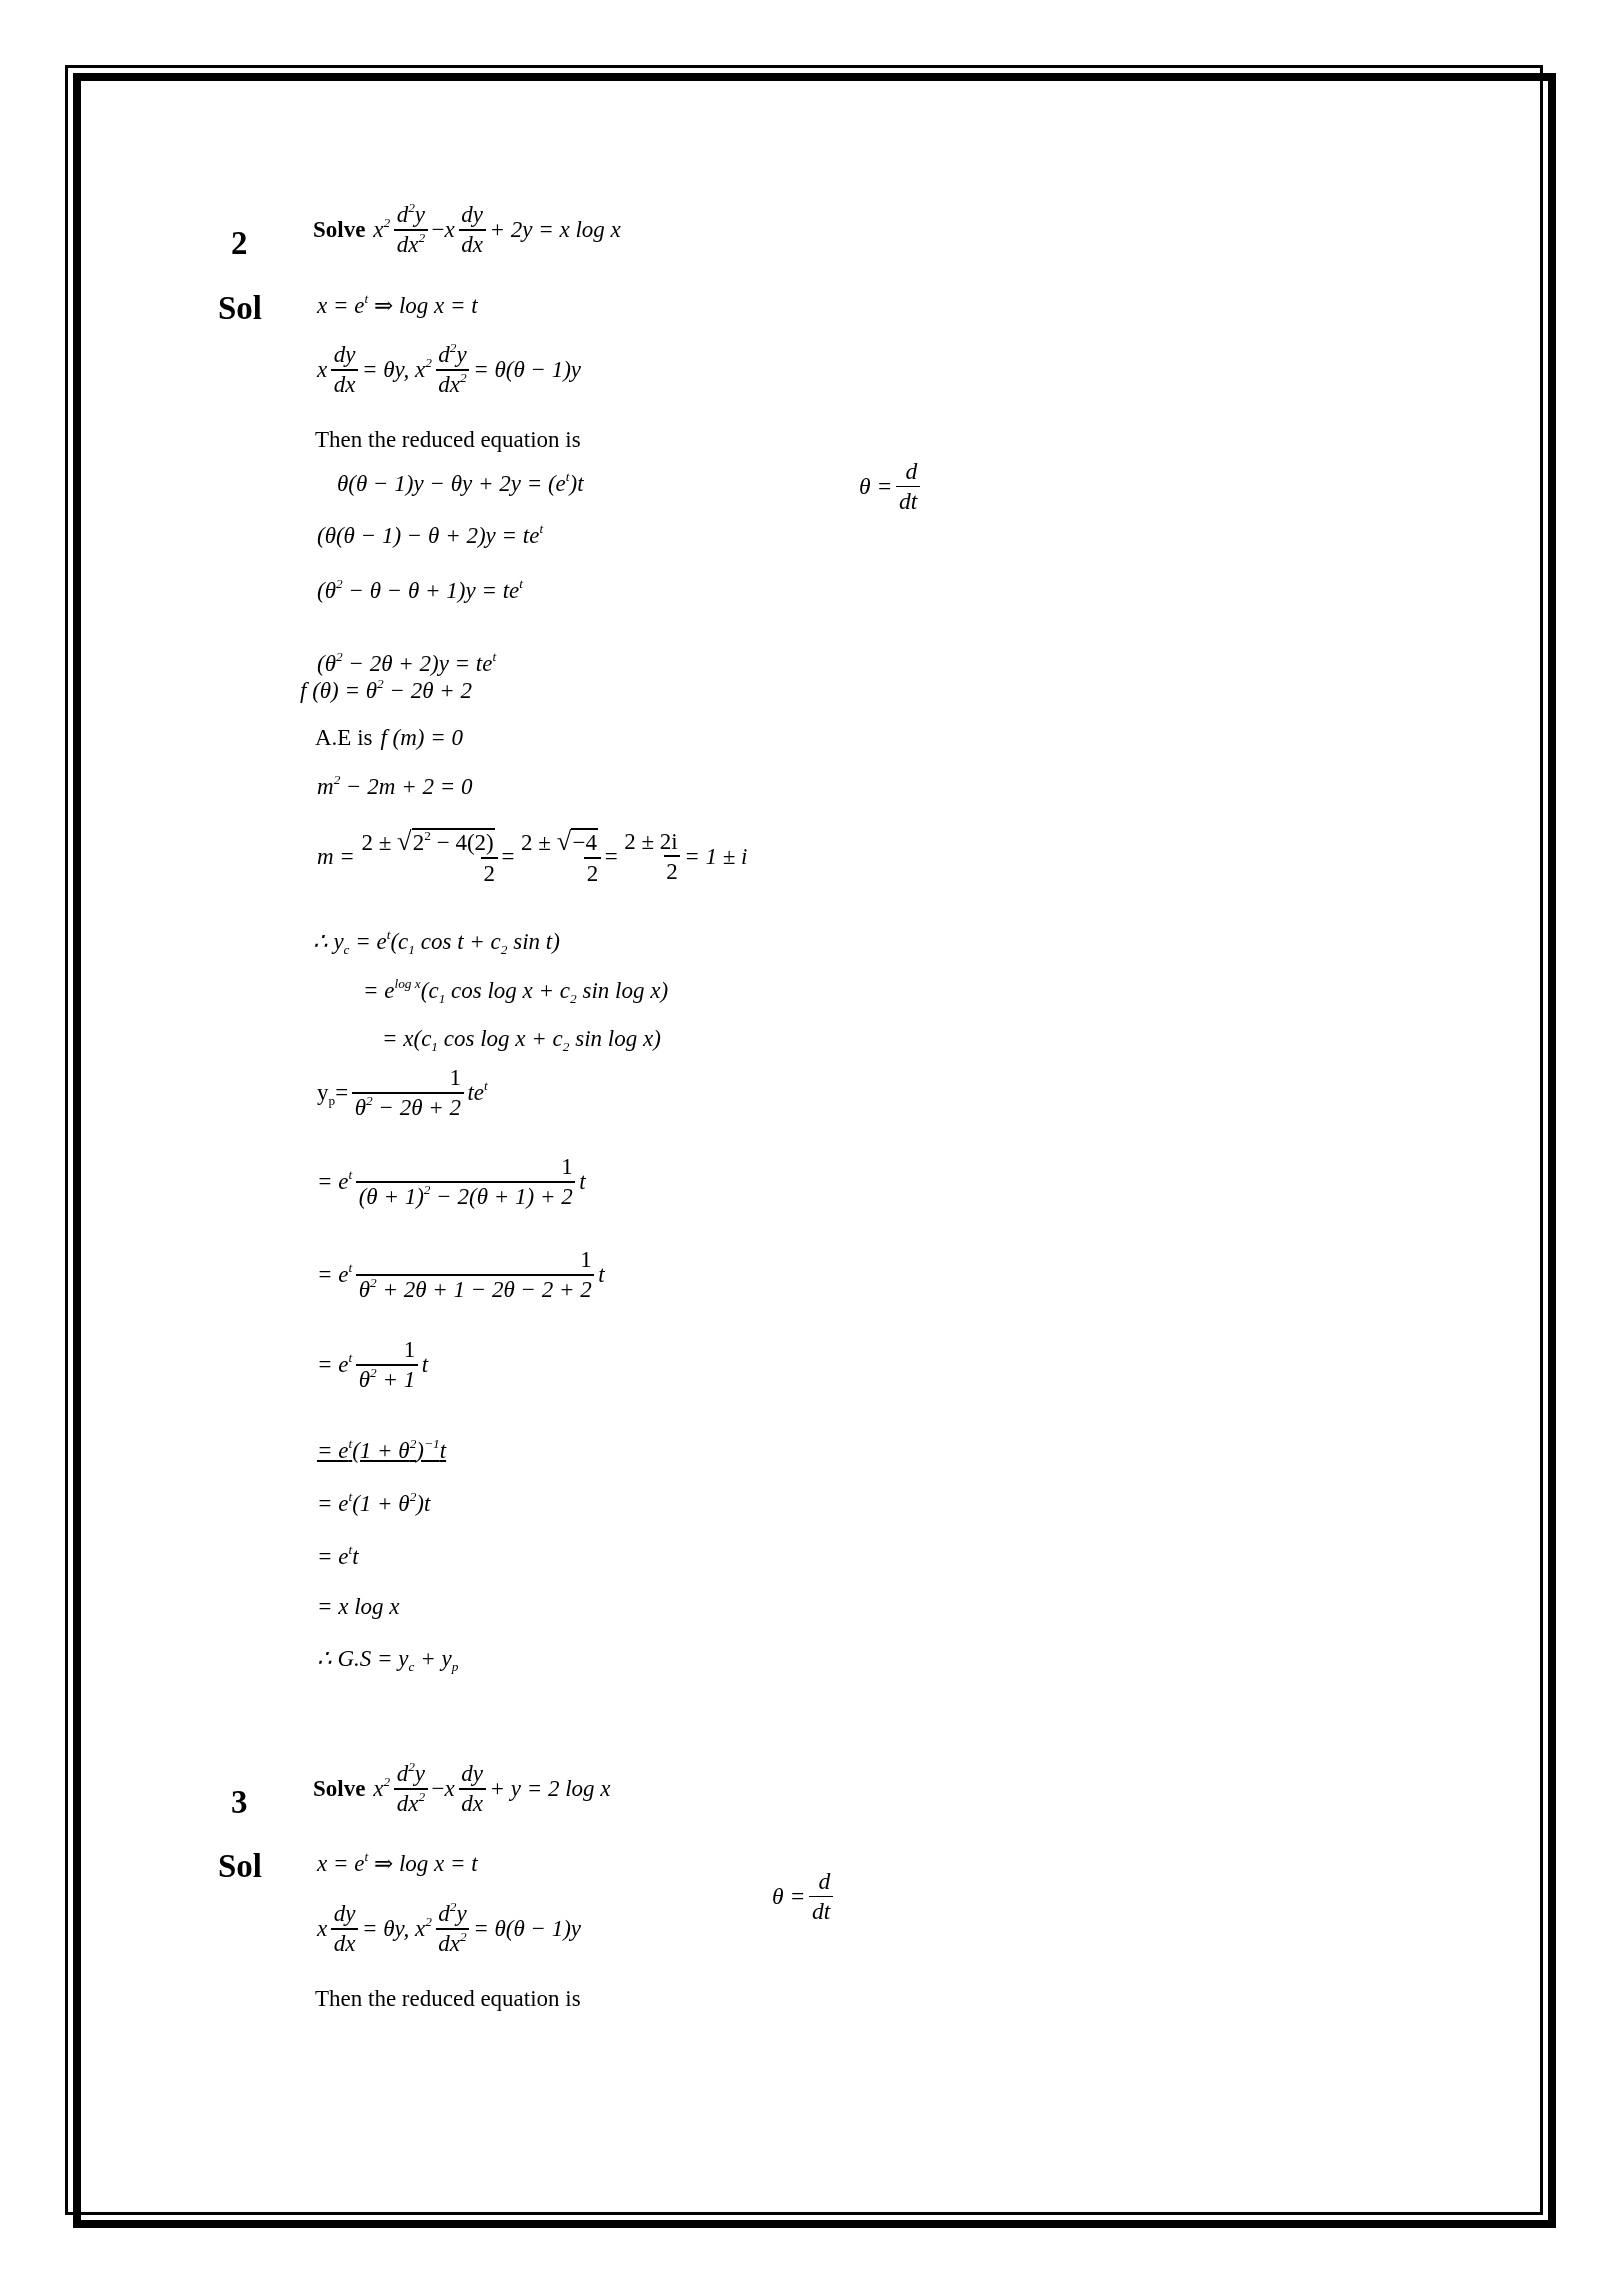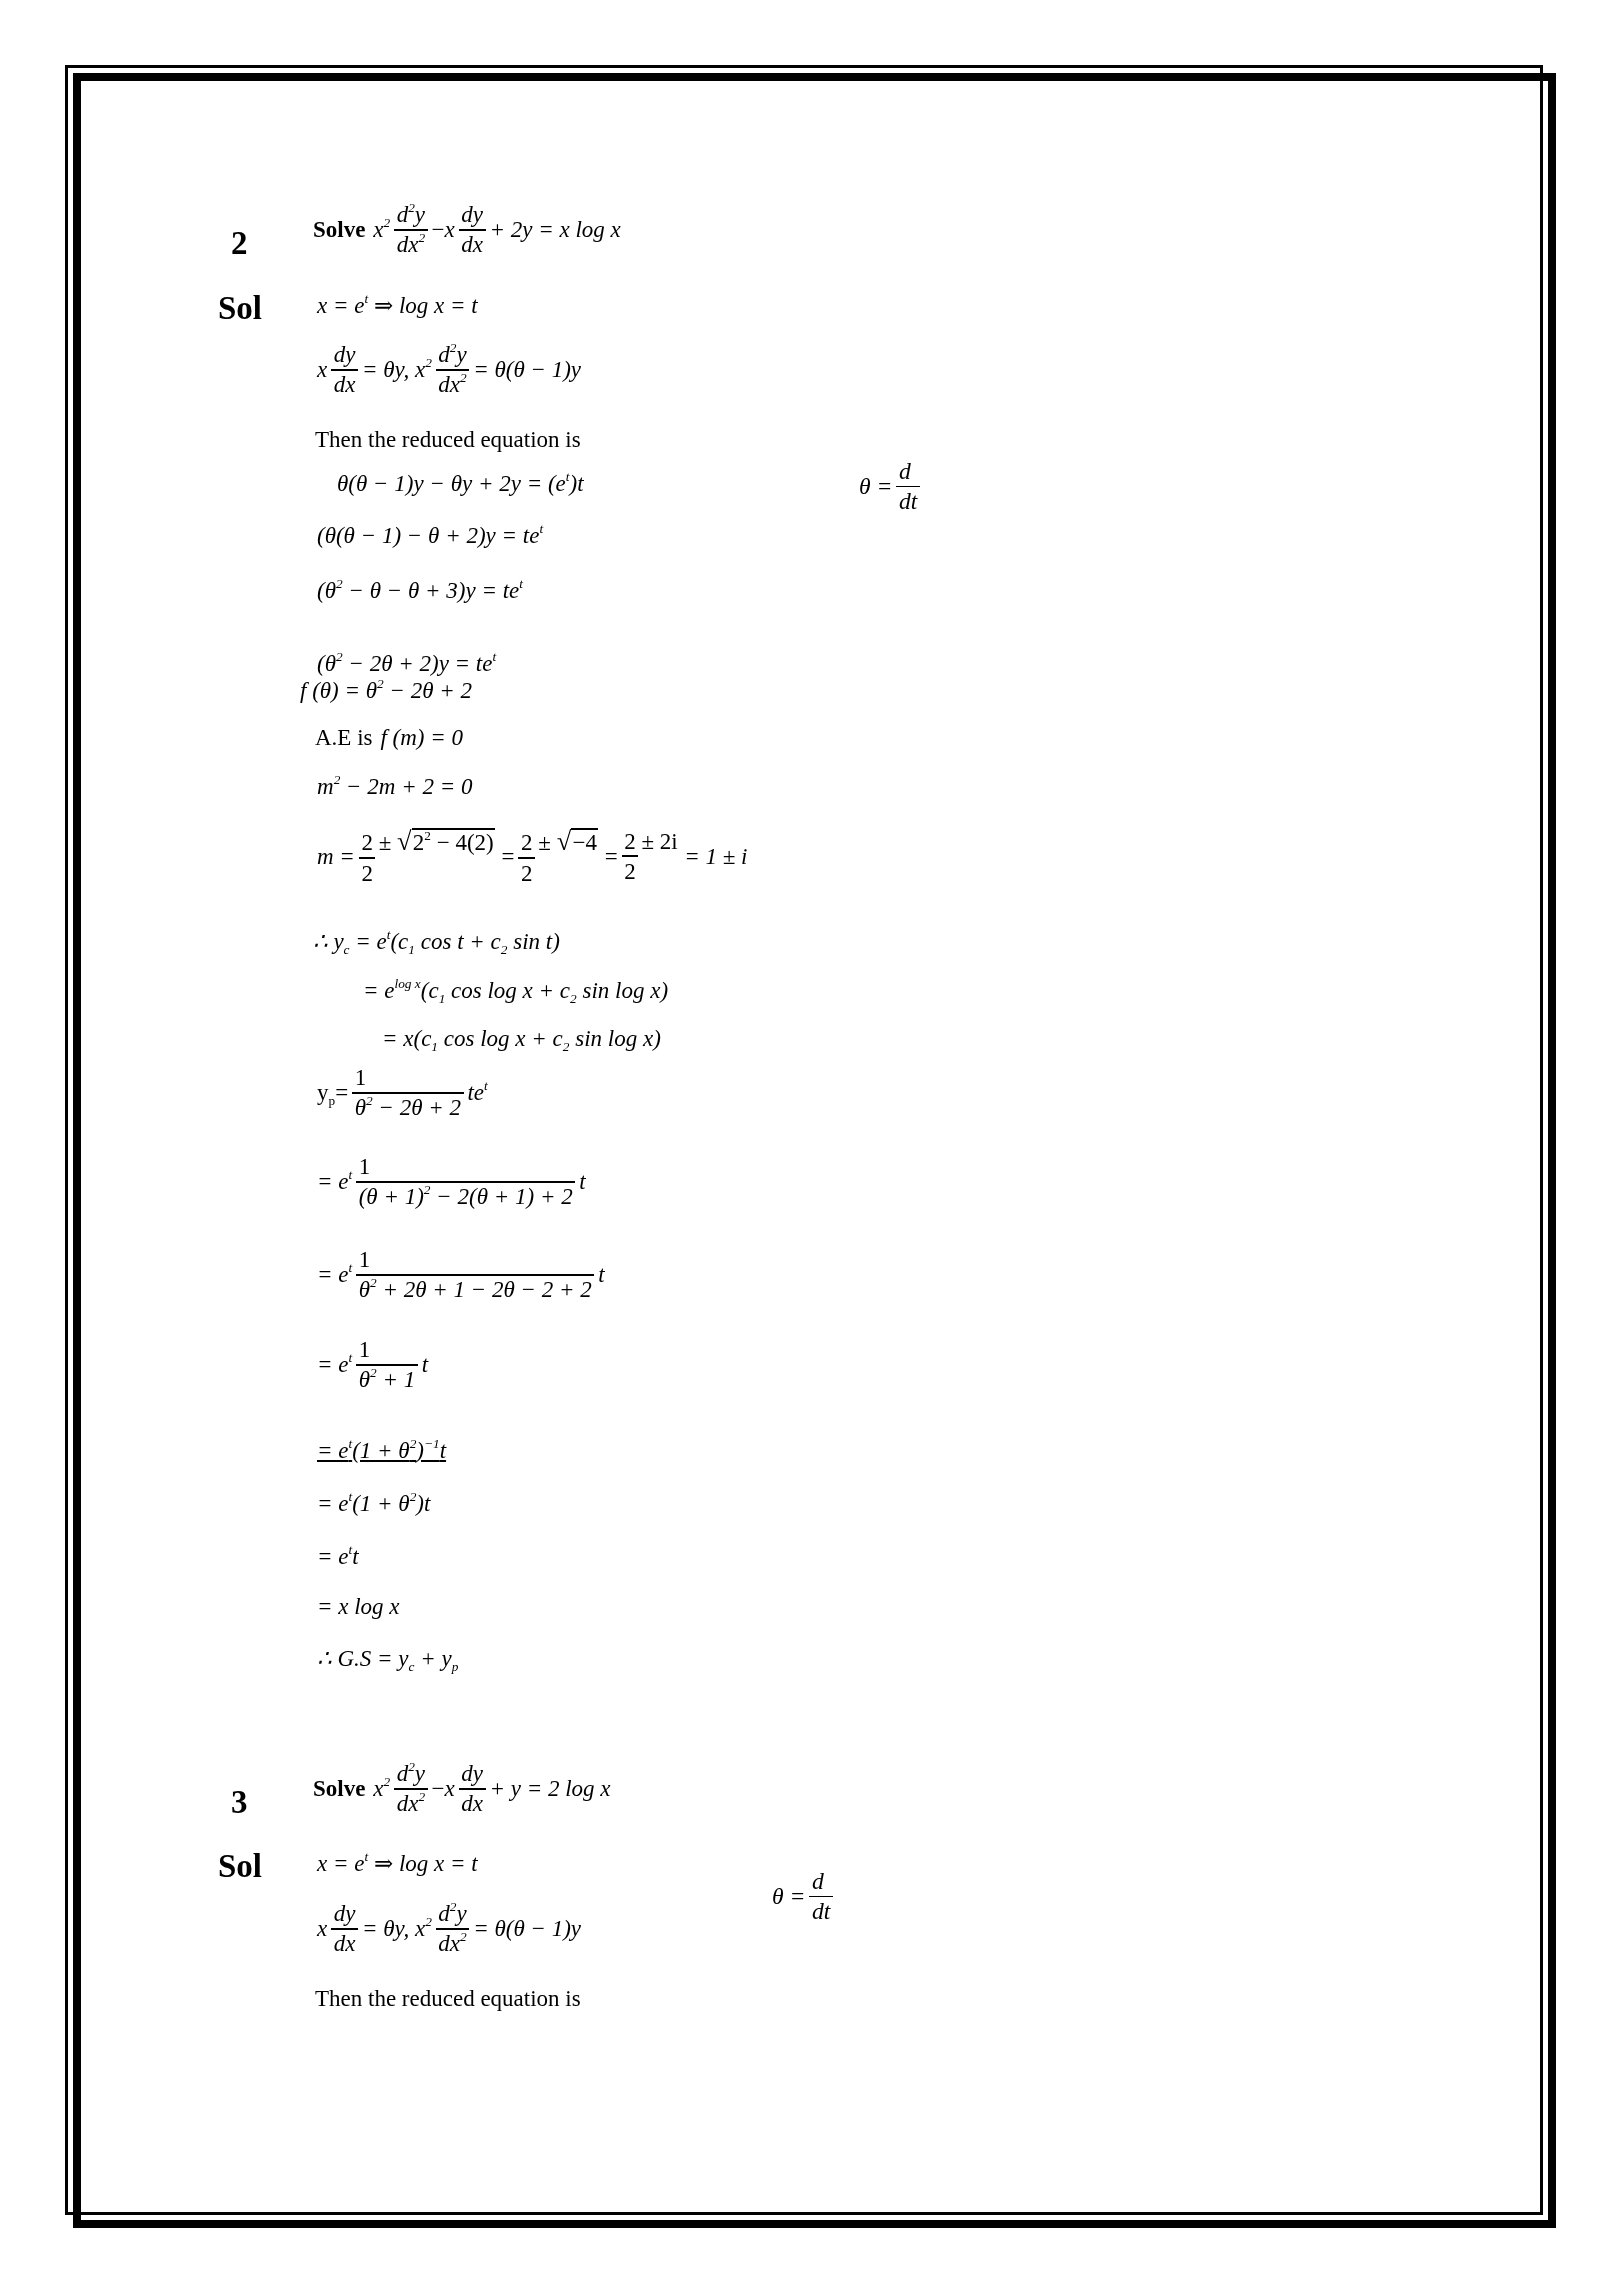--- a/index.html
+++ b/index.html
@@ -10,21 +10,21 @@
   .frame-thick { position:absolute; left:73px; top:73px; width:1467px; height:2139px;
                  border:8.5px solid #000; }
   .line { position:absolute; white-space:nowrap; font-size:23px; line-height:1; }
   .line .row { display:inline-flex; align-items:center; }
   .num, .sol { position:absolute; font-weight:bold; font-size:33px; line-height:1; }
   .bold { font-weight:bold; }
   .m { font-style:italic; }
   .up { font-style:normal; }
   sup { font-size:0.58em; vertical-align:0; position:relative; top:-0.75em; }
   sub { font-size:0.58em; vertical-align:0; position:relative; top:0.35em; }
-  .frac { display:inline-flex; flex-direction:column; align-items:flex-start; vertical-align:middle;
+  .frac { display:inline-flex; flex-direction:column; align-items:flex-end; vertical-align:middle;
           margin:0 3.9px; }
   .frac > .n { padding:0 2.6px 2.6px 2.6px; }
   .frac > .d { border-top:2px solid #000; padding:2.6px 2.6px 0 2.6px; }
   .sqrt { display:inline-flex; align-items:flex-end; }
   .sqrt .rad { font-style:normal; font-size:1.15em; line-height:1; }
   .sqrt .under { border-top:2px solid #000; padding:1.3px 1.3px 0 1.3px; }
   .side { position:absolute; font-size:23.6px; line-height:1; white-space:nowrap; }
   .side .frac > .d { border-top:1.3px solid #000; }
   .sp { display:inline-block; width:7.9px; }
 </style>
@@ -84,21 +84,21 @@
     <span>θ =</span>
     <span class="frac">
       <span class="n">d</span>
       <span class="d">dt</span>
     </span>
   </span>
 </div>
 
 <div class="line m" style="left:317px; top:524px;"><span>(θ(θ − 1) − θ + 2)y = te</span><sup>t</sup></div>
 
-<div class="line m" style="left:317px; top:579px;"><span>(θ</span><sup>2</sup><span> − θ − θ + 3)y = te</span><sup>t</sup></div>
+<div class="line m" style="left:317px; top:579px;"><span>(θ</span><sup>2</sup><span> − θ − θ + 1)y = te</span><sup>t</sup></div>
 
 <div class="line m" style="left:317px; top:629px;margin-top:23px;"><span>(θ</span><sup>2</sup><span> − 2θ + 2)y = te</span><sup>t</sup></div>
 
 <div class="line m" style="left:300px; top:679px;"><span>f (θ) = θ</span><sup>2</sup><span> − 2θ + 2</span></div>
 
 <div class="line" style="left:315px; top:726px;"><span>A.E is</span><span class="sp"></span><span class="m">f (m) = 0</span></div>
 
 <div class="line m" style="left:317px; top:775px;"><span>m</span><sup>2</sup><span> − 2m + 2 = 0</span></div>
 
 <div class="line m" style="left:317px; top:828px;">

